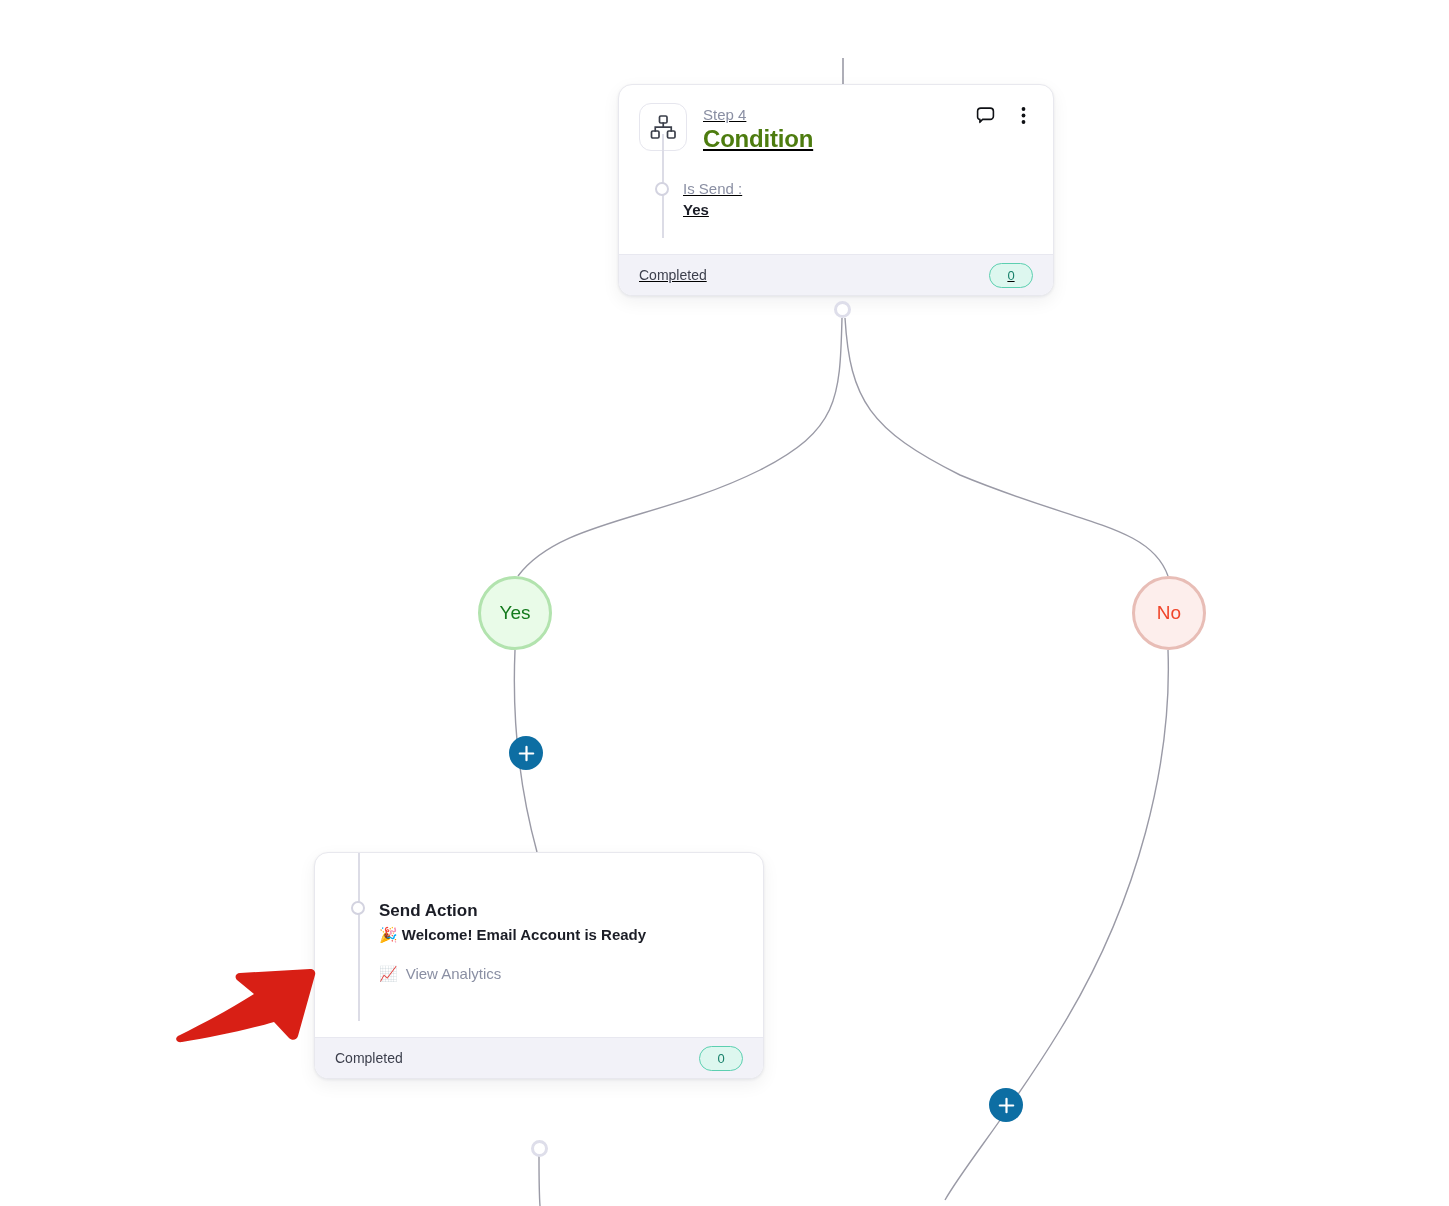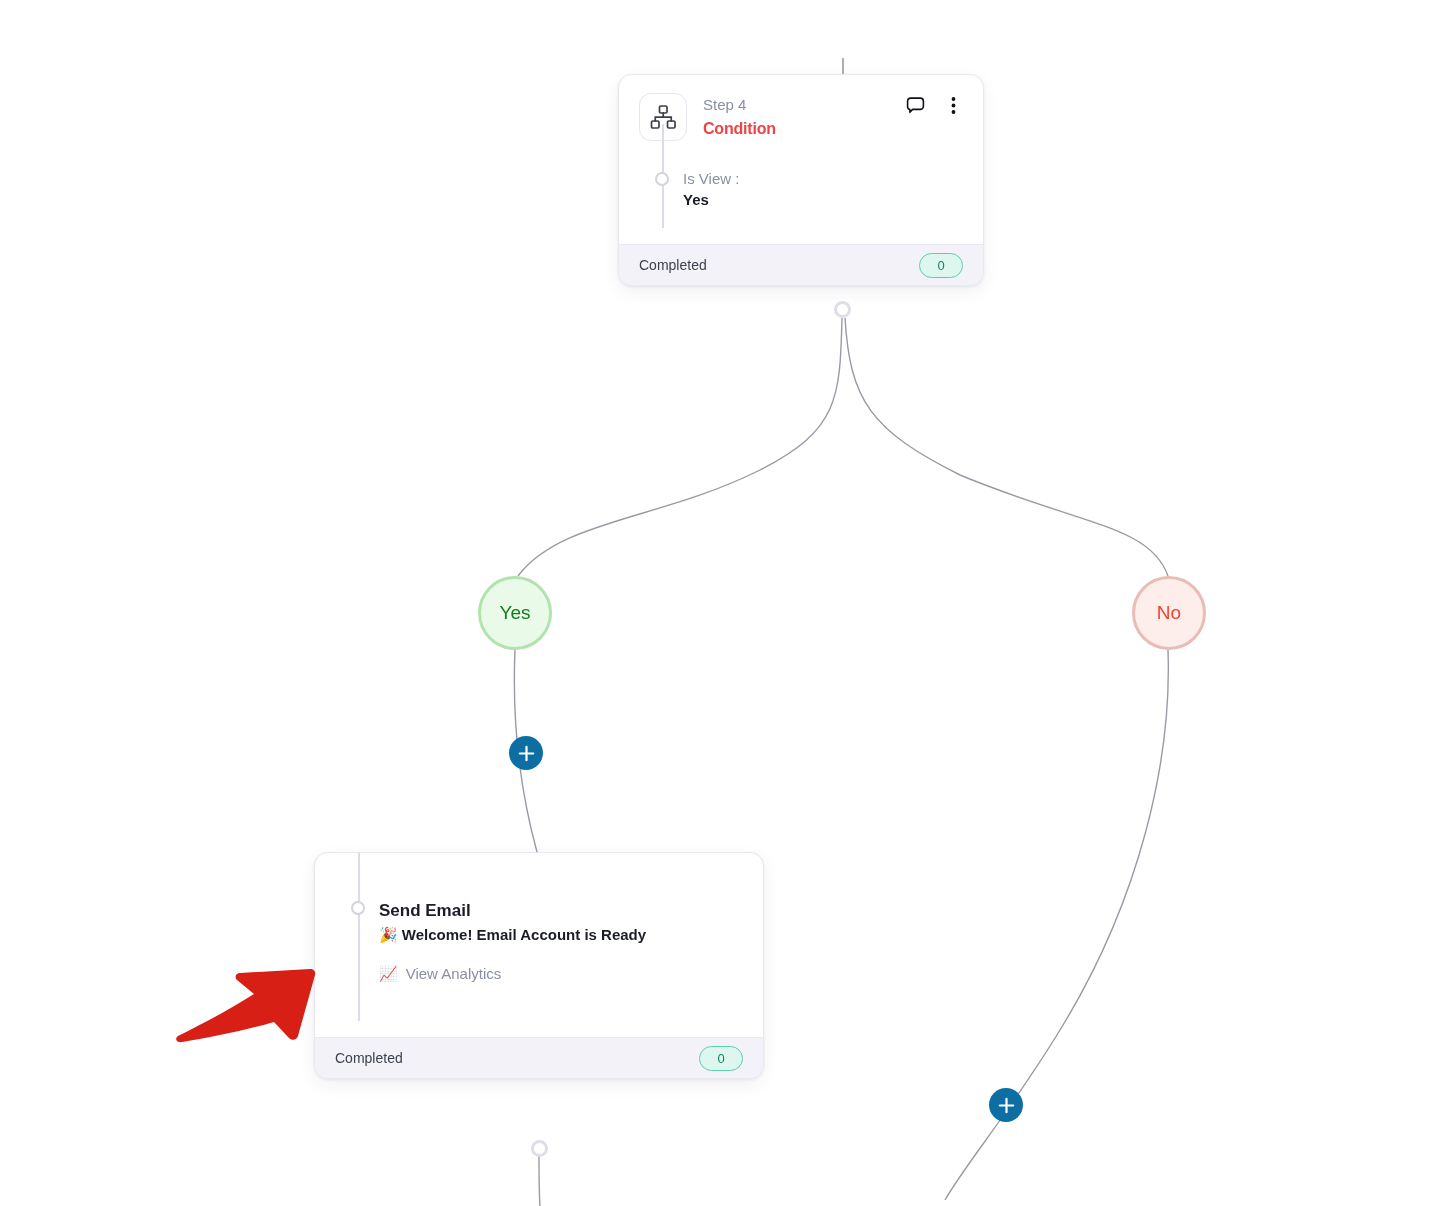--- a/index.html
+++ b/index.html
@@ -70,23 +70,23 @@
     flex-direction: column;
     gap: 2px;
     padding-top: 2px;
   }
   .step-label {
     font-size: 15px;
     color: #8a8fa3;
     line-height: 19px;
   }
   .node-title {
-    font-size: 16px;
+    font-size: 24px;
     font-weight: 700;
-    color: #ef4444;
+    color: #4d7c0f;
     line-height: 26px;
     letter-spacing: -0.2px;
   }
   .head-actions {
     position: absolute;
     right: 0;
     top: 2px;
     display: flex;
     align-items: center;
     gap: 18px;
@@ -261,21 +261,21 @@
 
     <path d="M 845,318 C 850,400 870,430 960,475 C 1080,525 1150,525 1168,576" fill="none" stroke="#9a9aa6" stroke-width="1.4"></path>
 
     <path d="M 515,650 C 512,720 520,790 537,852" fill="none" stroke="#9a9aa6" stroke-width="1.4"></path>
 
     <path d="M 1168,650 C 1172,760 1140,900 1060,1030 C 1010,1112 965,1165 945,1200" fill="none" stroke="#9a9aa6" stroke-width="1.4"></path>
 
     <path d="M 539,1156 C 539,1180 539,1192 540,1206" fill="none" stroke="#9a9aa6" stroke-width="1.4"></path>
   </svg>
 
-  <div class="node-card" style="left:618px; top:74px; width:366px;">
+  <div class="node-card" style="left:618px; top:84px; width:436px;text-decoration:underline;">
     <div class="card-body">
       <div class="card-head">
         <div class="type-icon condition">
           <svg width="28" height="28" viewBox="0 0 28 28" xmlns="http://www.w3.org/2000/svg">
             <rect x="10.5" y="3" width="7.5" height="7" rx="1.3" fill="none" stroke="#3b3f4a" stroke-width="1.7"></rect>
             <rect x="2.5" y="18" width="7.5" height="7" rx="1.3" fill="none" stroke="#3b3f4a" stroke-width="1.7"></rect>
             <rect x="18.5" y="18" width="7.5" height="7" rx="1.3" fill="none" stroke="#3b3f4a" stroke-width="1.7"></rect>
             <path d="M14.25 10.2 L14.25 14.2 M6.25 18 L6.25 14.2 L22.25 14.2 L22.25 18" fill="none" stroke="#3b3f4a" stroke-width="1.7" stroke-linecap="square"></path>
           </svg>
         </div>
@@ -296,21 +296,21 @@
               <circle cx="9.5" cy="17" r="1.9" fill="#0f1115"></circle>
             </svg>
           </span>
         </div>
       </div>
 
       <div class="timeline" style="min-height:86px;">
         <div class="timeline-line" style="top:-18px; height:104px;"></div>
         <div class="timeline-dot" style="top:30px;"></div>
         <div style="padding-top:26px;">
-          <div class="field-label">Is View :</div>
+          <div class="field-label">Is Send :</div>
           <div class="field-value-bold">Yes</div>
         </div>
       </div>
     </div>
     <div class="card-footer">
       <span class="status-text">Completed</span>
       <span class="count-badge">0</span>
     </div>
   </div>
 
@@ -336,21 +336,21 @@
     </svg>
   </button>
 
   <div class="node-card" style="left:314px; top:852px; width:450px;">
     <div class="card-body">
 
       <div class="timeline" style="min-height:150px;">
         <div class="timeline-line" style="top:-18px; height:168px;"></div>
         <div class="timeline-dot" style="top:30px;"></div>
         <div style="padding-top:24px;">
-          <div class="field-value-lg" style="margin-top:4px;">Send Email</div>
+          <div class="field-value-lg" style="margin-top:4px;">Send Action</div>
           <div class="field-subject">🎉 Welcome! Email Account is Ready</div>
           <div class="analytics-link">
             <span style="font-size:15px; line-height:1;">📈</span>
             <span>View Analytics</span>
           </div>
         </div>
       </div>
     </div>
     <div class="card-footer">
       <span class="status-text">Completed</span>

